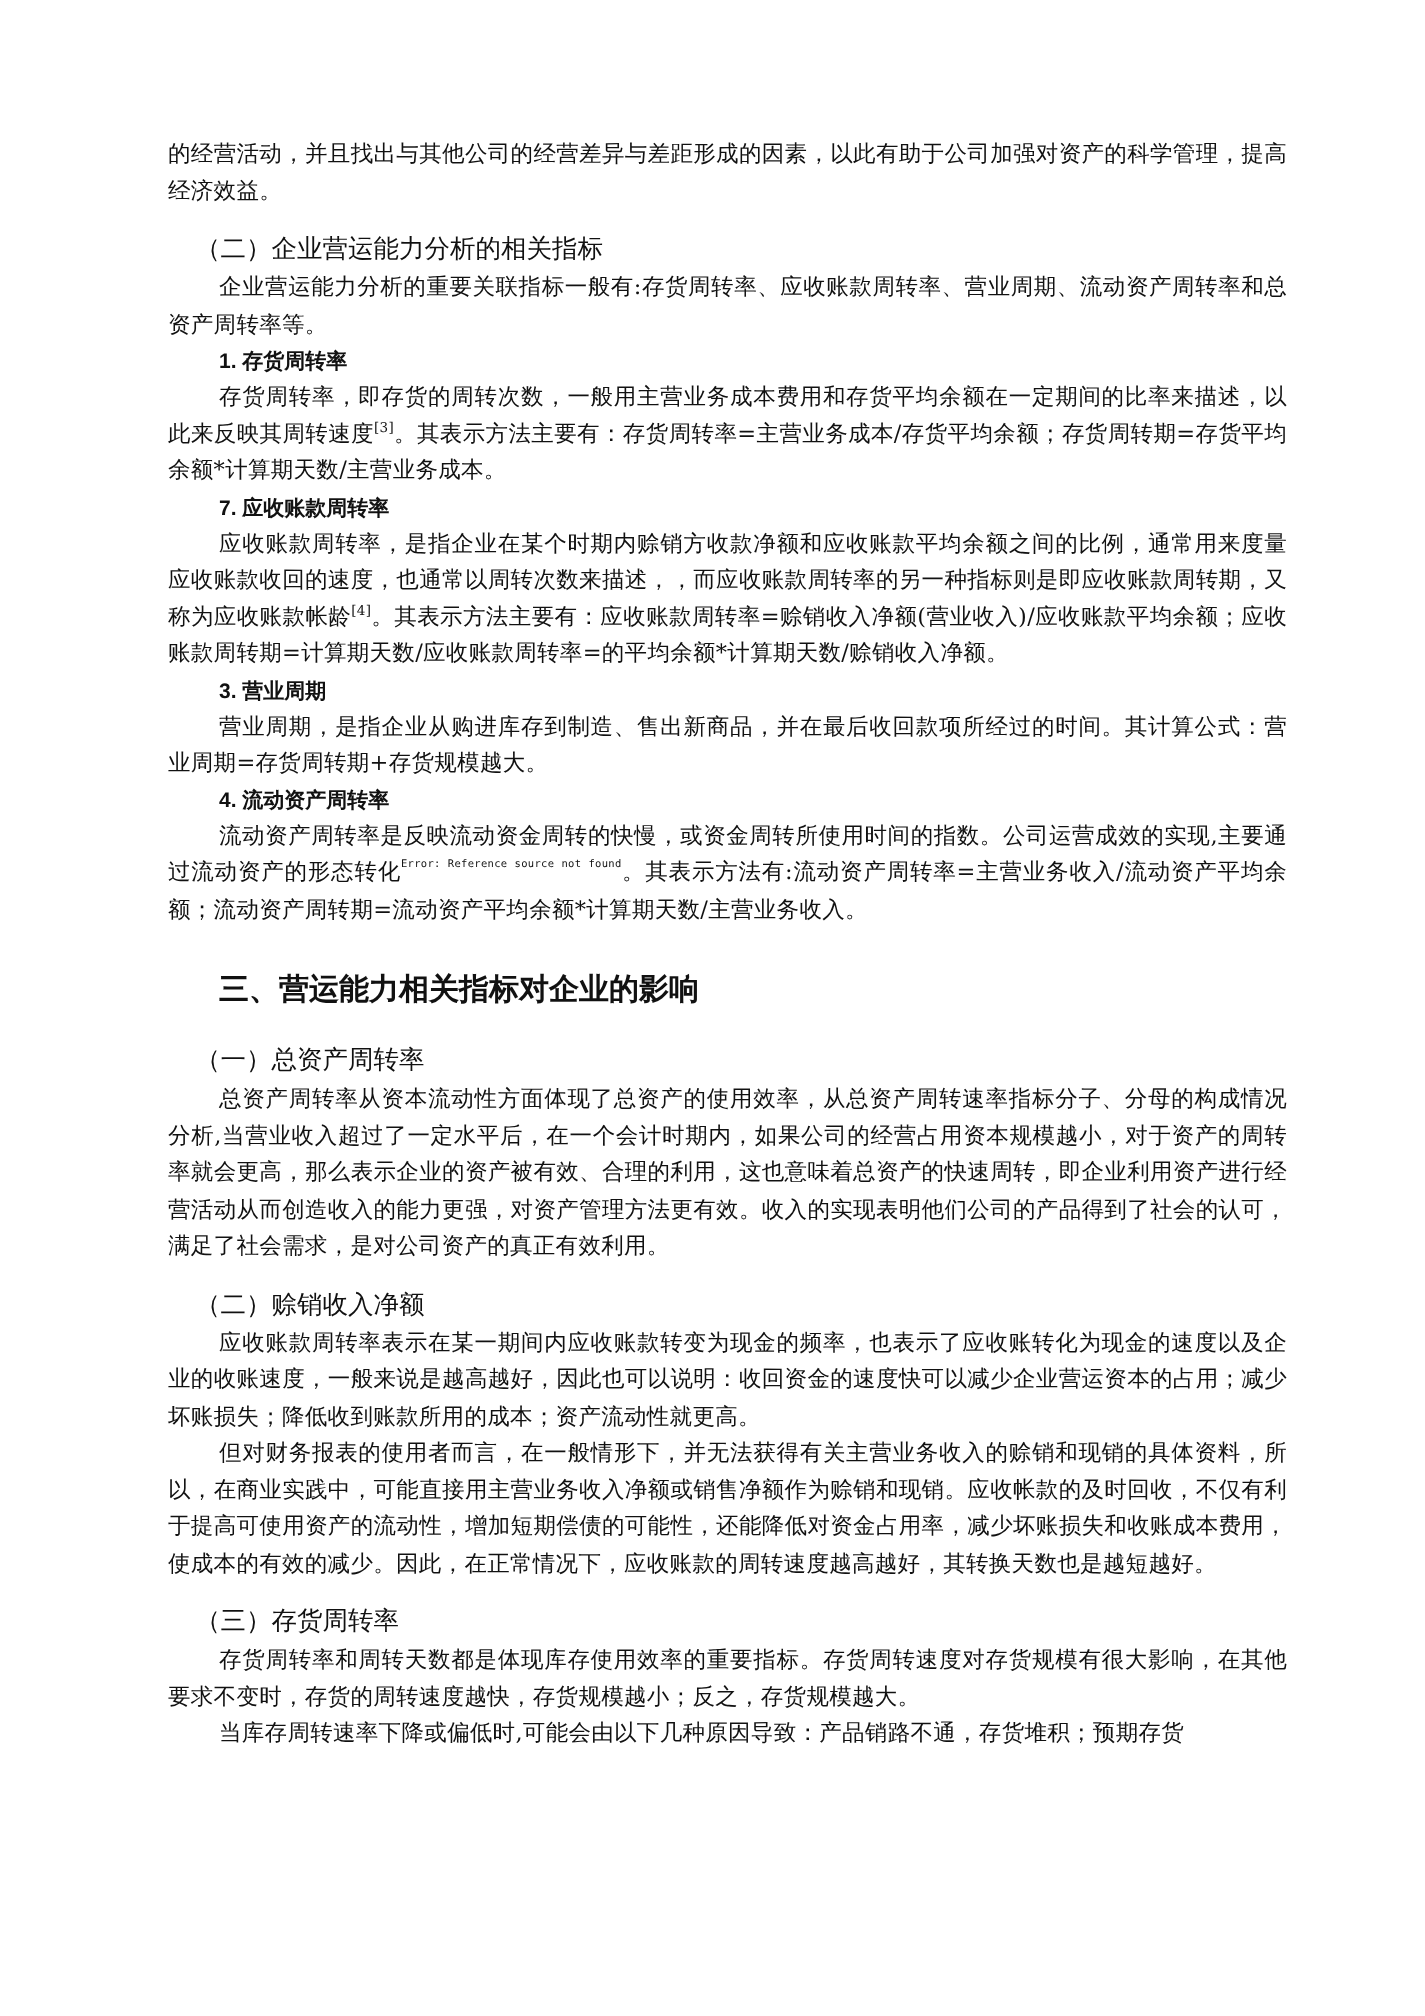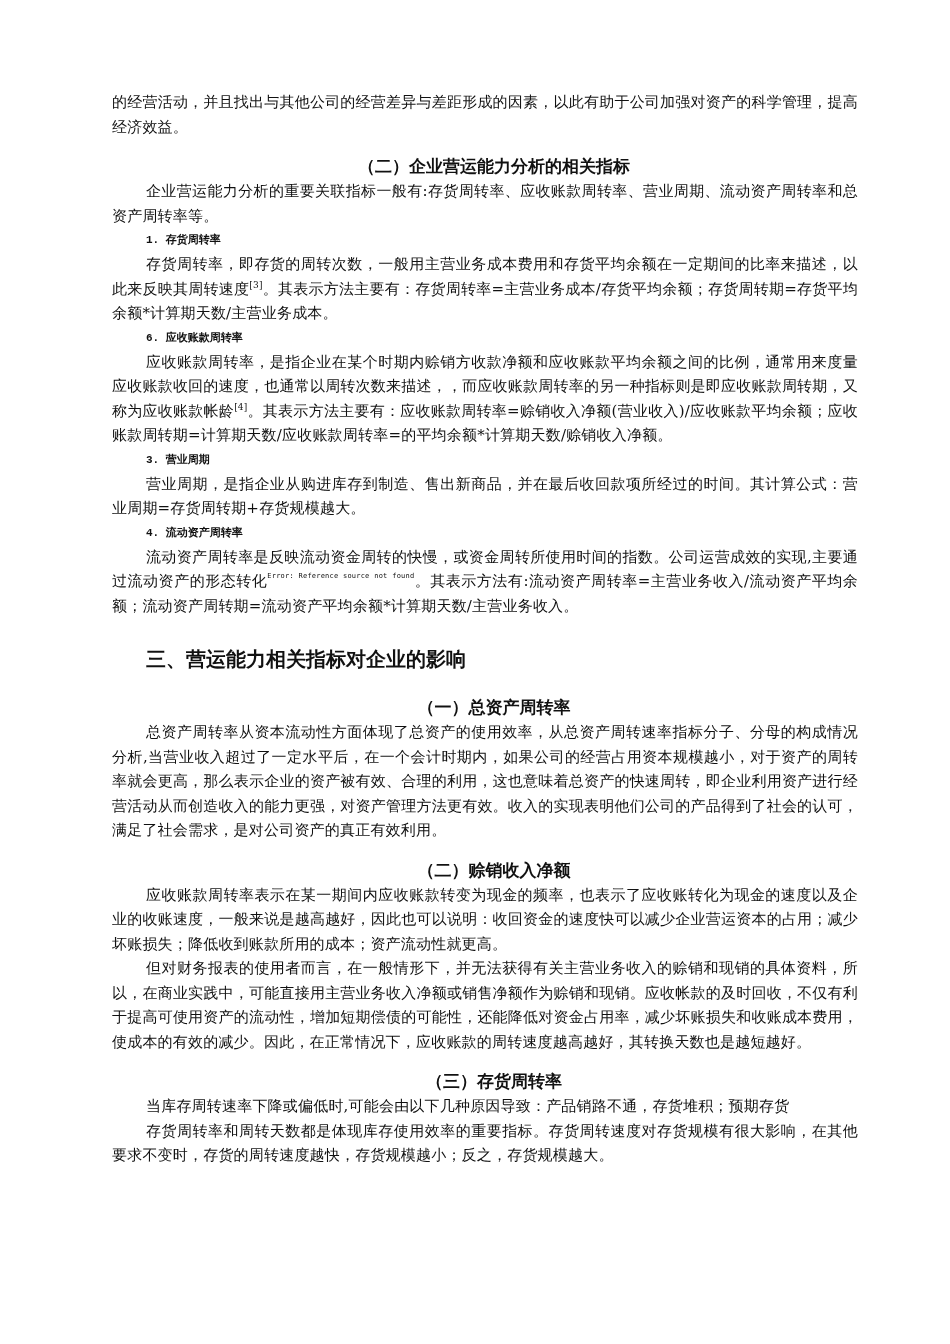--- a/index.html
+++ b/index.html
@@ -1,23 +1,23 @@
 <!DOCTYPE html>
 <html><head>
   <meta charset="utf-8">
   <style>
     html, body { margin: 0; padding: 0; background: #ffffff; }
     body { width: 950px; height: 1344px; position: relative; overflow: hidden;
       font-family: "DejaVu Serif", "Liberation Serif", serif; color: #111; }
     .page { position: absolute; left: 112px; top: 90px; width: 746px; }
     .p { font-size: 15px; line-height: 24.5px; margin: 0; text-align: justify; text-indent: 34px; letter-spacing: 0.2px; }
     .p.noindent { text-indent: 0; }
-    .h2 { font-family: "DejaVu Sans", "Liberation Sans", sans-serif; font-weight: bold; font-size: 17px;
-      line-height: 26px; margin: 6px 0 0 0; padding-left: 18px; text-align: center; }
-    .h3 { font-family: Liberation Mono, monospace; font-size: 11px;
+    .h2 { font-family: "DejaVu Sans", "Liberation Sans", sans-serif; font-weight: normal; font-size: 17px;
+      line-height: 26px; margin: 6px 0 0 0; padding-left: 18px; }
+    .h3 { font-family: Liberation Sans, sans-serif; font-size: 14px;
       line-height: 24px; margin: 0; padding-left: 34px; }
     .h1 { font-family: "DejaVu Sans", "Liberation Sans", sans-serif; font-size: 20px;
       line-height: 30px; margin: 26px 0 20px 0; padding-left: 34px; }
     sup { font-size: 9px; vertical-align: 6px; line-height: 0; }
     .err { font-family: "DejaVu Sans Mono", "Liberation Mono", monospace; font-size: 7px; vertical-align: 8px; line-height: 0; }
     .gap { height: 8px; }
   </style>
 </head>
 <body>
 
@@ -25,37 +25,37 @@
 
   <p class="p noindent">的经营活动，并且找出与其他公司的经营差异与差距形成的因素，以此有助于公司加强对资产的科学管理，提高经济效益。</p>
 
   <div class="gap"></div>
   <h2 class="h2">（二）企业营运能力分析的相关指标</h2>
   <p class="p">企业营运能力分析的重要关联指标一般有:存货周转率、应收账款周转率、营业周期、流动资产周转率和总资产周转率等。</p>
 
   <h3 class="h3">1. 存货周转率</h3>
   <p class="p"><span>存货周转率，即存货的周转次数，一般用主营业务成本费用和存货平均余额在一定期间的比率来描述，以此来反映其周转速度</span><sup>[3]</sup><span>。其表示方法主要有：存货周转率=主营业务成本/存货平均余额；存货周转期=存货平均余额*计算期天数/主营业务成本。</span></p>
 
-  <h3 class="h3">6. 应收账款周转率</h3>
+  <h3 class="h3">7. 应收账款周转率</h3>
   <p class="p"><span>应收账款周转率，是指企业在某个时期内赊销方收款净额和应收账款平均余额之间的比例，通常用来度量应收账款收回的速度，也通常以周转次数来描述，，而应收账款周转率的另一种指标则是即应收账款周转期，又称为应收账款帐龄</span><sup>[4]</sup><span>。其表示方法主要有：应收账款周转率=赊销收入净额(营业收入)/应收账款平均余额；应收账款周转期=计算期天数/应收账款周转率=的平均余额*计算期天数/赊销收入净额。</span></p>
 
   <h3 class="h3">3. 营业周期</h3>
   <p class="p">营业周期，是指企业从购进库存到制造、售出新商品，并在最后收回款项所经过的时间。其计算公式：营业周期=存货周转期+存货规模越大。</p>
 
   <h3 class="h3">4. 流动资产周转率</h3>
   <p class="p"><span>流动资产周转率是反映流动资金周转的快慢，或资金周转所使用时间的指数。公司运营成效的实现,主要通过流动资产的形态转化</span><span class="err">Error: Reference source not found</span><span>。其表示方法有:流动资产周转率=主营业务收入/流动资产平均余额；流动资产周转期=流动资产平均余额*计算期天数/主营业务收入。</span></p>
 
   <h1 class="h1">三、营运能力相关指标对企业的影响</h1>
 
   <h2 class="h2">（一）总资产周转率</h2>
   <p class="p">总资产周转率从资本流动性方面体现了总资产的使用效率，从总资产周转速率指标分子、分母的构成情况分析,当营业收入超过了一定水平后，在一个会计时期内，如果公司的经营占用资本规模越小，对于资产的周转率就会更高，那么表示企业的资产被有效、合理的利用，这也意味着总资产的快速周转，即企业利用资产进行经营活动从而创造收入的能力更强，对资产管理方法更有效。收入的实现表明他们公司的产品得到了社会的认可，满足了社会需求，是对公司资产的真正有效利用。</p>
 
   <div class="gap"></div>
   <h2 class="h2">（二）赊销收入净额</h2>
   <p class="p">应收账款周转率表示在某一期间内应收账款转变为现金的频率，也表示了应收账转化为现金的速度以及企业的收账速度，一般来说是越高越好，因此也可以说明：收回资金的速度快可以减少企业营运资本的占用；减少坏账损失；降低收到账款所用的成本；资产流动性就更高。</p>
   <p class="p">但对财务报表的使用者而言，在一般情形下，并无法获得有关主营业务收入的赊销和现销的具体资料，所以，在商业实践中，可能直接用主营业务收入净额或销售净额作为赊销和现销。应收帐款的及时回收，不仅有利于提高可使用资产的流动性，增加短期偿债的可能性，还能降低对资金占用率，减少坏账损失和收账成本费用，使成本的有效的减少。因此，在正常情况下，应收账款的周转速度越高越好，其转换天数也是越短越好。</p>
 
   <div class="gap"></div>
   <h2 class="h2">（三）存货周转率</h2>
+  <p class="p">存货周转率和周转天数都是体现库存使用效率的重要指标。存货周转速度对存货规模有很大影响，在其他要求不变时，存货的周转速度越快，存货规模越小；反之，存货规模越大。</p>
   <p class="p">当库存周转速率下降或偏低时,可能会由以下几种原因导致：产品销路不通，存货堆积；预期存货</p>
-  <p class="p">存货周转率和周转天数都是体现库存使用效率的重要指标。存货周转速度对存货规模有很大影响，在其他要求不变时，存货的周转速度越快，存货规模越小；反之，存货规模越大。</p>
 
 </div>
 
 </body></html>

